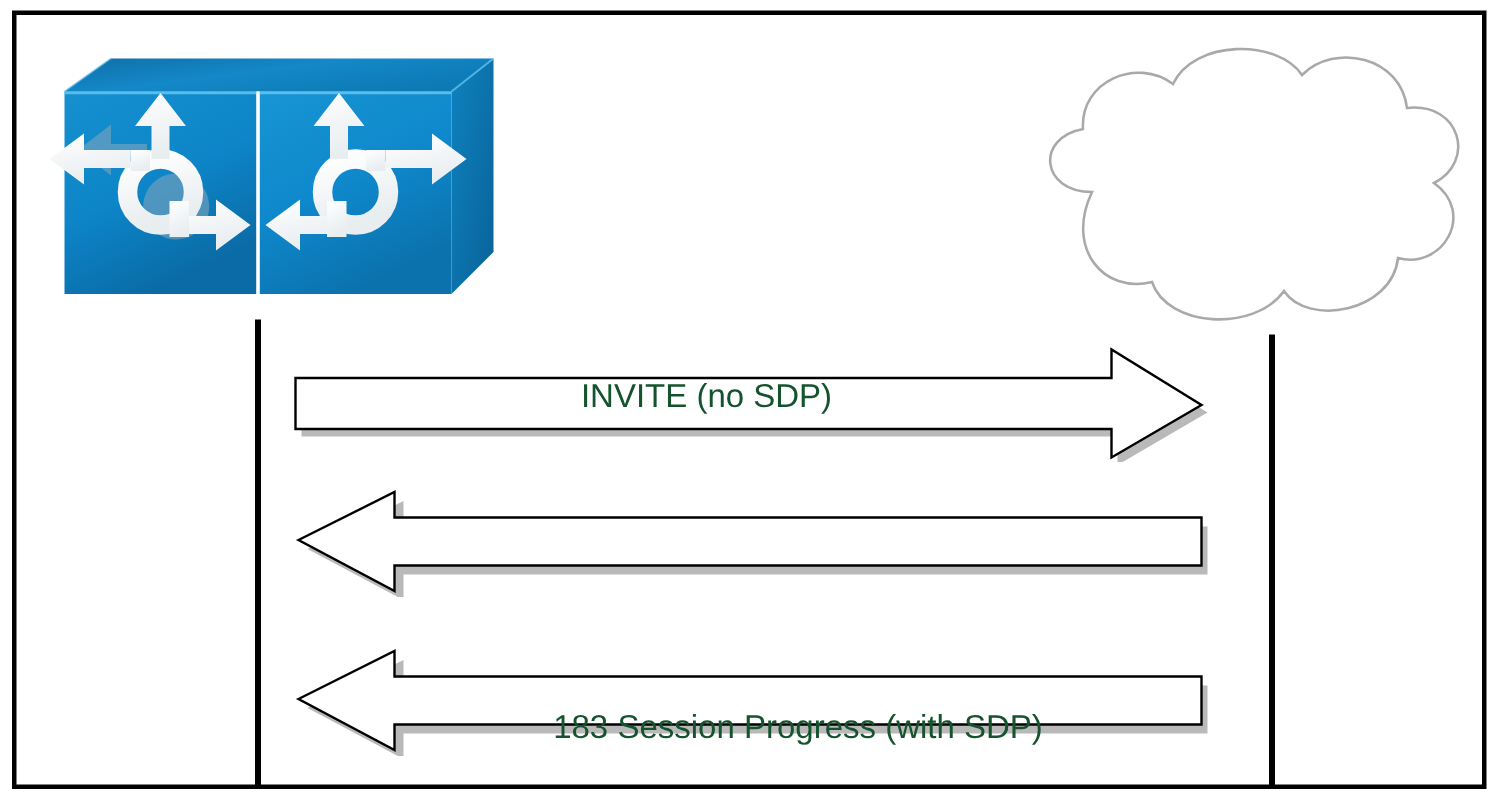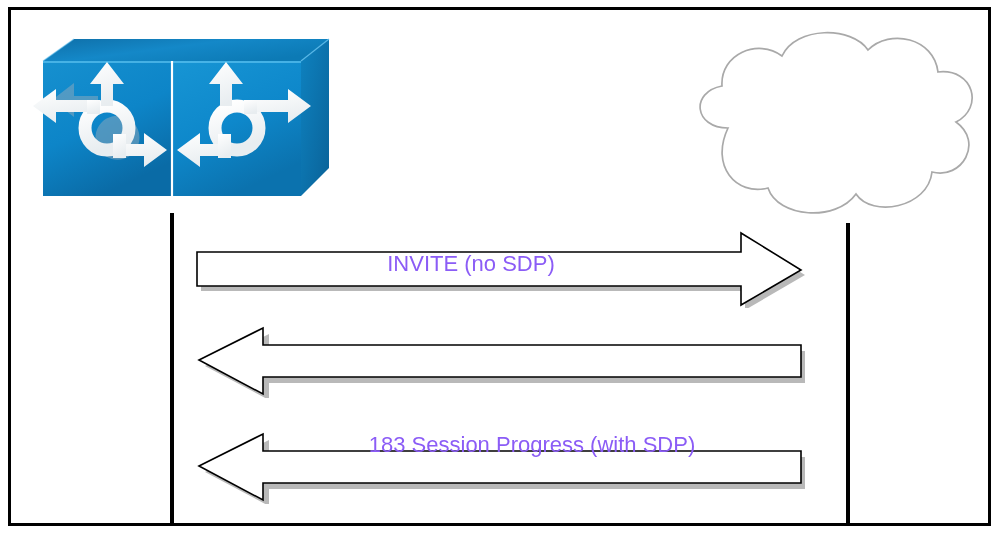--- a/index.html
+++ b/index.html
@@ -54,32 +54,32 @@
 
   
   .msg-arrow {
     position: absolute;
   }
   .msg-arrow svg { display: block; }
   .msg-label {
     position: absolute;
     font-family: "Liberation Sans", sans-serif;
     font-size: 22px;
-    color: #8b5cf6;
+    color: #14532d;
     white-space: nowrap;
     line-height: 1;
     text-align: center;
   }
   #msg-1 { left: 182px; top: 218px;  width: 616px; height: 80px; }
   #msg-2 { left: 182px; top: 312px;  width: 612px; height: 76px; }
   #msg-3 { left: 182px; top: 418px;  width: 612px; height: 76px; }
 
   #msg-1-label { left: 200px; top: 243px; width: 520px; }
   #msg-2-label { left: 258px; top: 337px; width: 526px; }
-  #msg-3-label { left: 258px; top: 424px; width: 526px; }
+  #msg-3-label { left: 258px; top: 464px; width: 526px; }
 </style>
 </head>
 <body>
 
 <div id="canvas">
 
   <div id="frame">
 
     <div id="router-icon">
       <svg width="310" height="180" viewBox="0 0 310 180" xmlns="http://www.w3.org/2000/svg">

